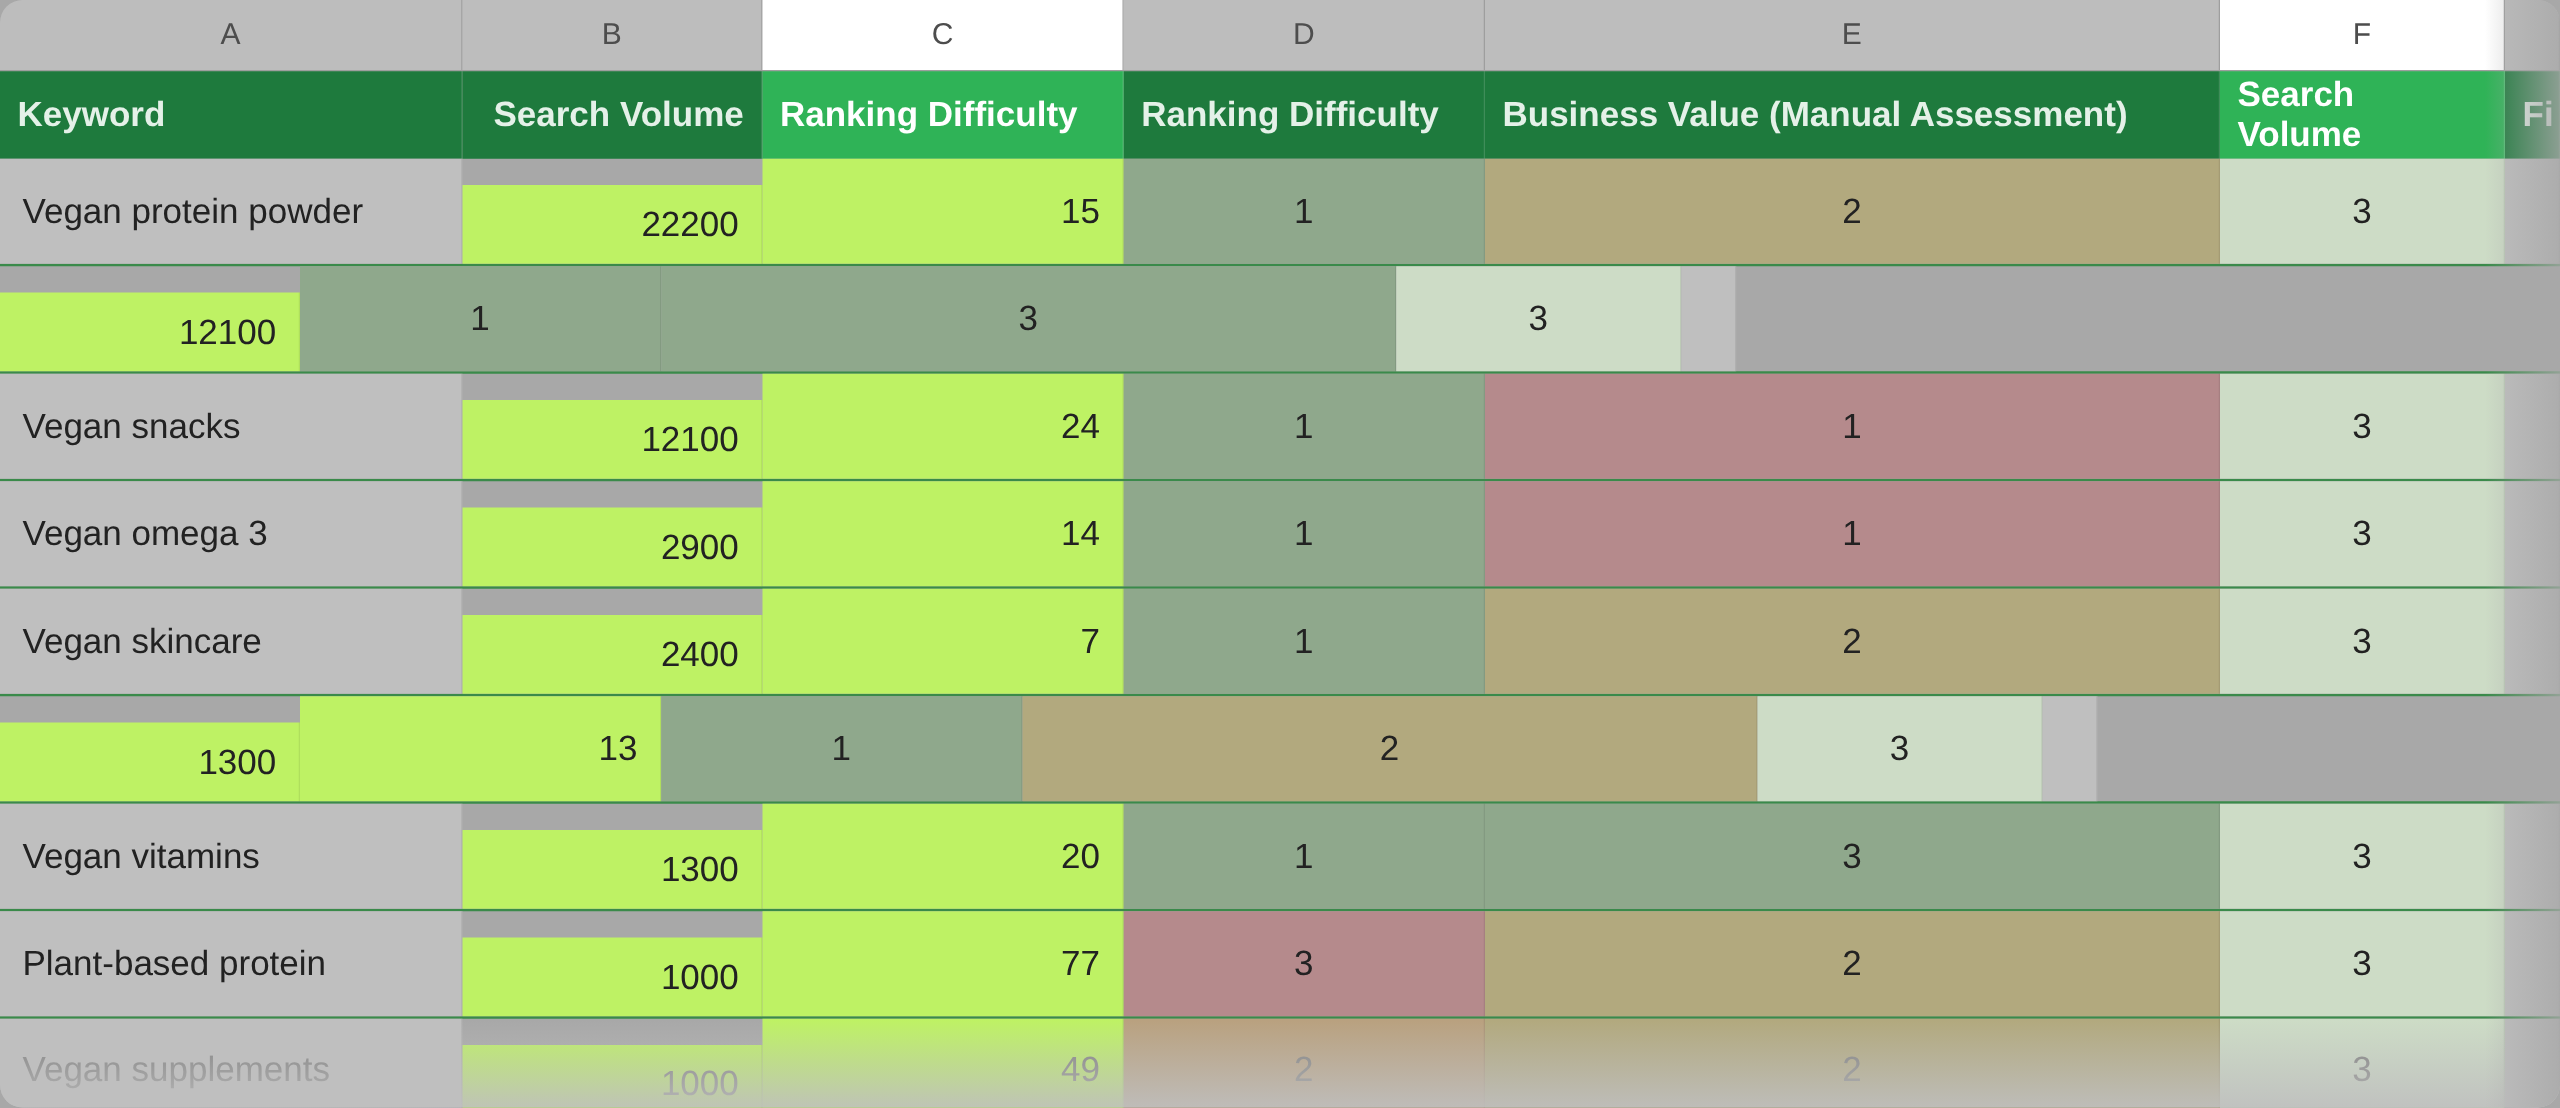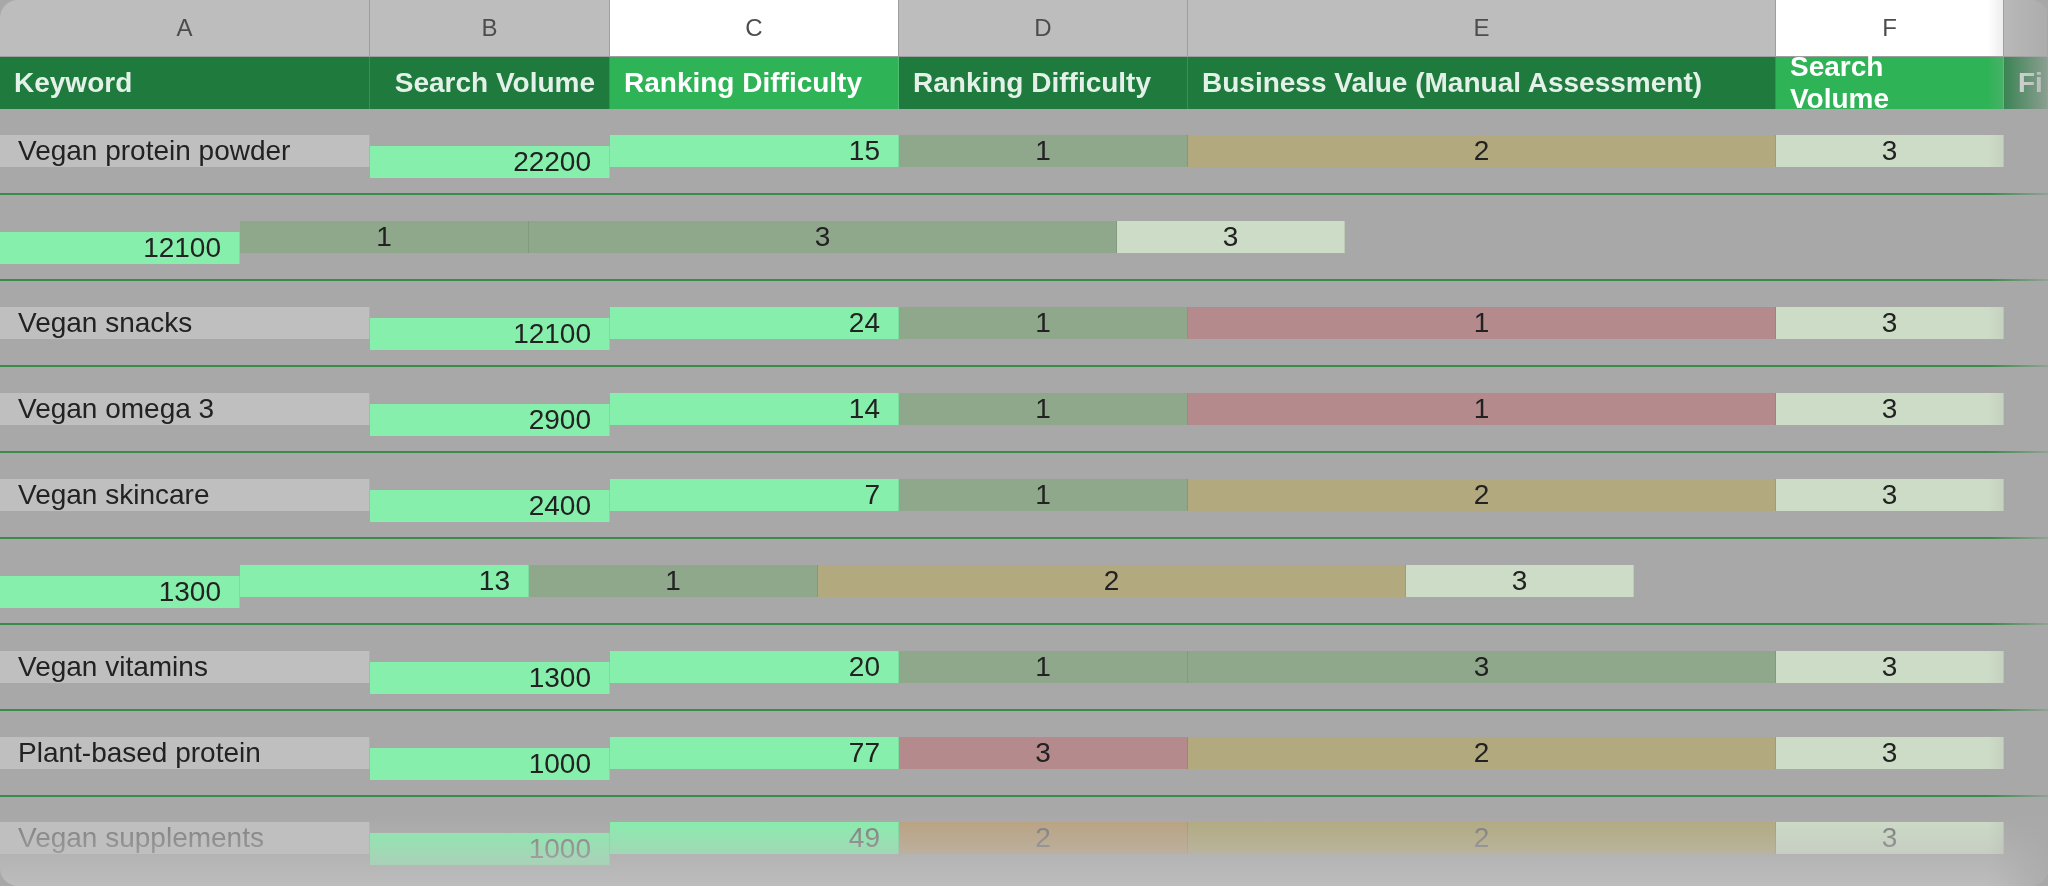--- a/index.html
+++ b/index.html
@@ -38,21 +38,21 @@
   .colA { width: 370px; }
   .colB { width: 240px; }
   .colC { width: 289px; }
   .colD { width: 289px; }
   .colE { width: 588px; }
   .colF { width: 228px; }
   .colG { width: 44px; }
 
   .header-row {
     display: flex;
-    height: 52px;
+    height: 70px;
   }
   .header-row div.cell {
     box-sizing: border-box;
     display: flex;
     align-items: center;
     color: #e4f1e8;
     font-weight: bold;
     font-size: 28px;
     padding: 0 14px;
     border-right: 1px solid rgba(255,255,255,0.15);
@@ -60,40 +60,39 @@
   .hdr-dim   { background: #1e7a3d; }
   .hdr-bright{ background: #2fb357; color:#ffffff; }
   .header-row .right { justify-content: flex-end; text-align: right; }
   .header-row .left  { justify-content: flex-start; }
   .header-row .colG  { overflow:hidden; white-space:nowrap; font-size:28px; color:#e4f1e8; padding-left:6px;}
 
   .data-row {
     display: flex;
     height: 84px;
     border-bottom: 2px solid #3a8a4a;
-    align-items: center;
   }
   .data-row.last { height: 82px; border-bottom: none; color:#6a6a6a; }
   .data-row .cell {
     box-sizing: border-box;
     display: flex;
     align-items: center;
     font-size: 28px;
     color: #222;
     padding: 0 18px;
     border-right: 1px solid rgba(0,0,0,0.08);
   }
   .data-row.last .cell { color:#7a7a7a; }
   .data-row .right { justify-content: flex-end; }
   .data-row .center{ justify-content: center; }
 
   
   .bgA { background: #bfbfbf; }
-  .bgB { background: #86efac; margin-top: 21px; }
-  .bgC { background: #86efac; }
+  .bgB { background: #bef264; margin-top: 21px; }
+  .bgC { background: #bef264; }
   .bgG { background: #bfbfbf; }
 
   
   .tl-green  { background: #8fa88c; }
   .tl-olive  { background: #b2a97e; }
   .tl-red    { background: #b58a8c; }
   .tl-ltgrn  { background: #cddcc6; }  
   .tl-orange { background: #b9a17f; }  
 
   .fade-bottom {

